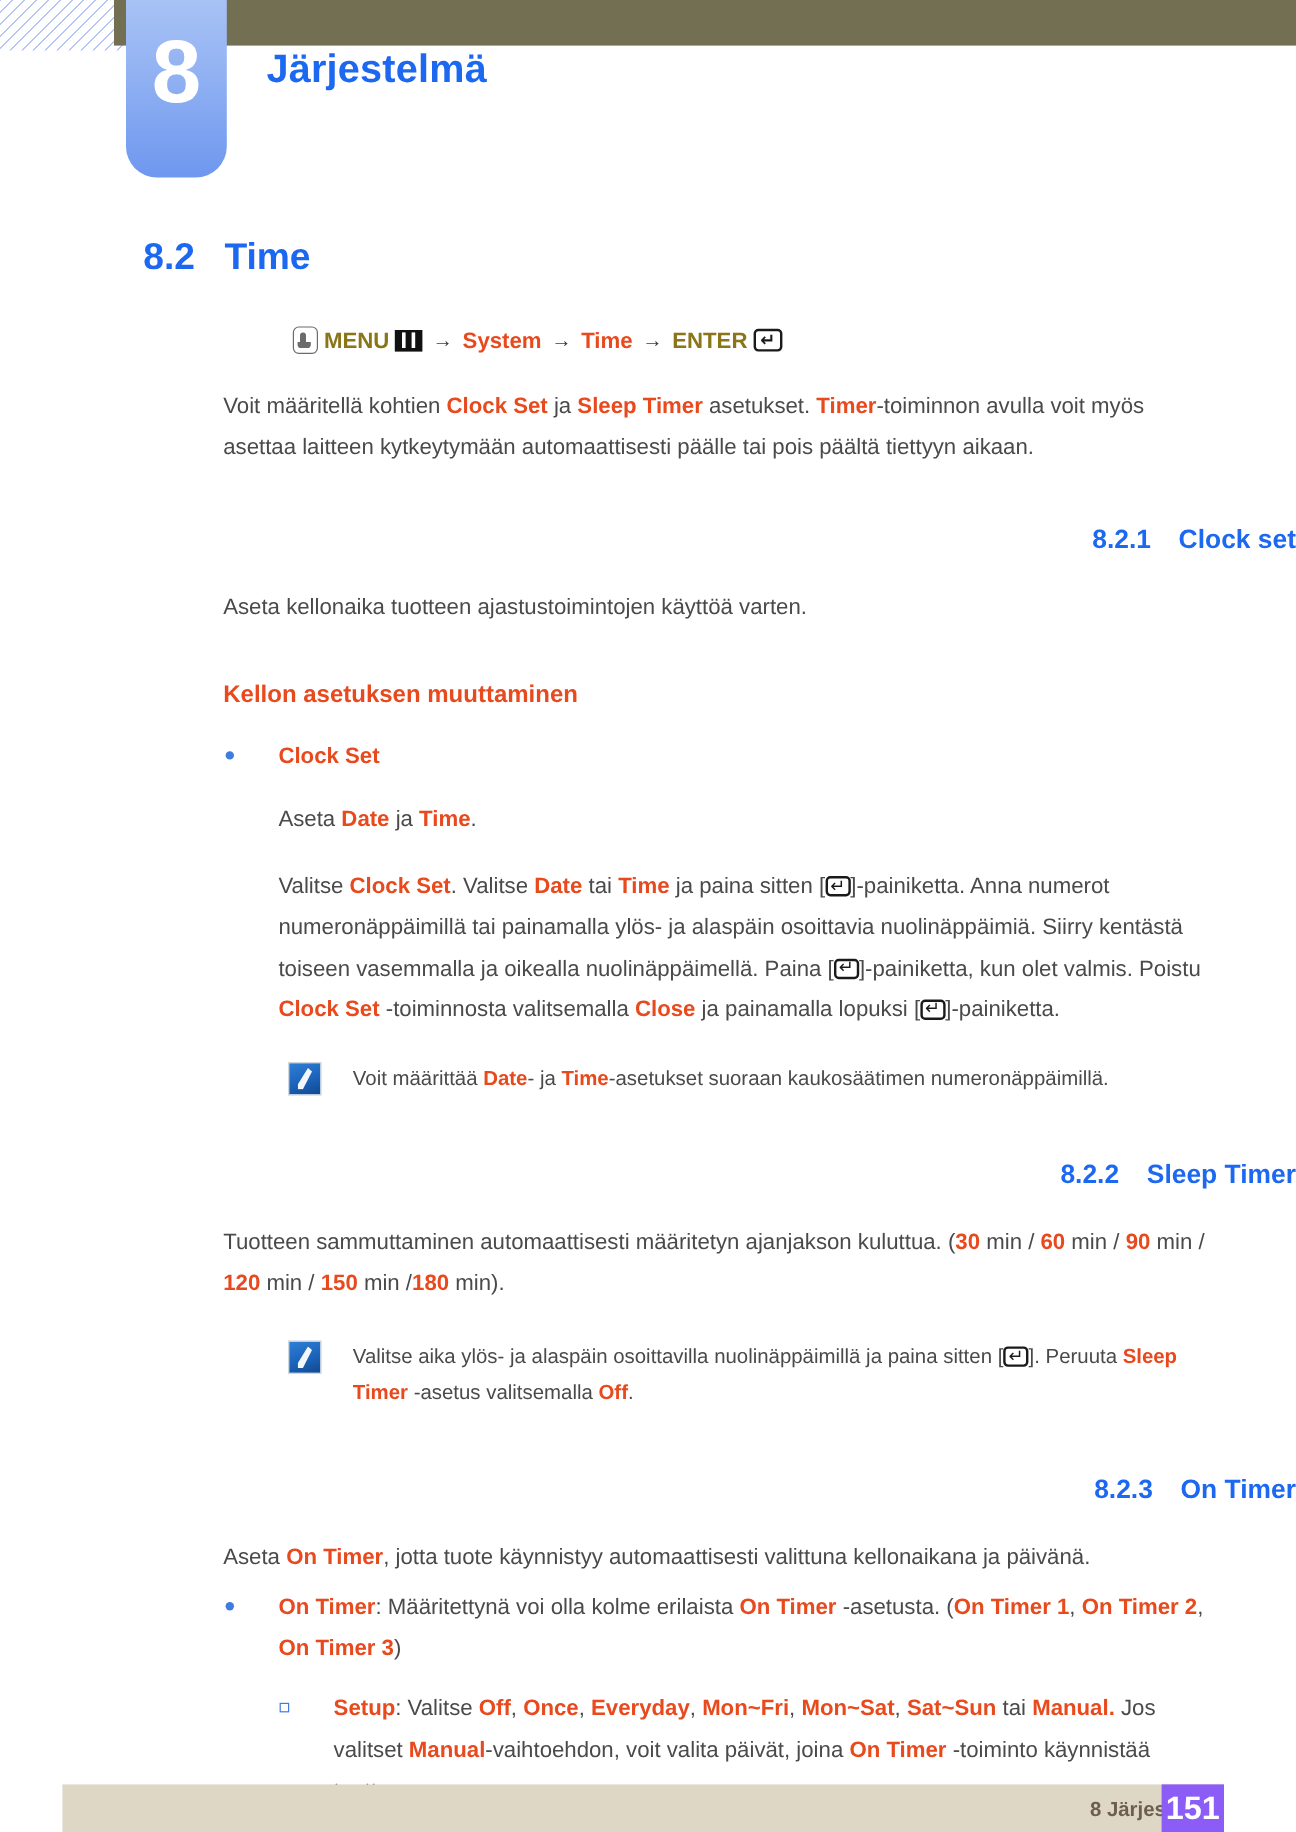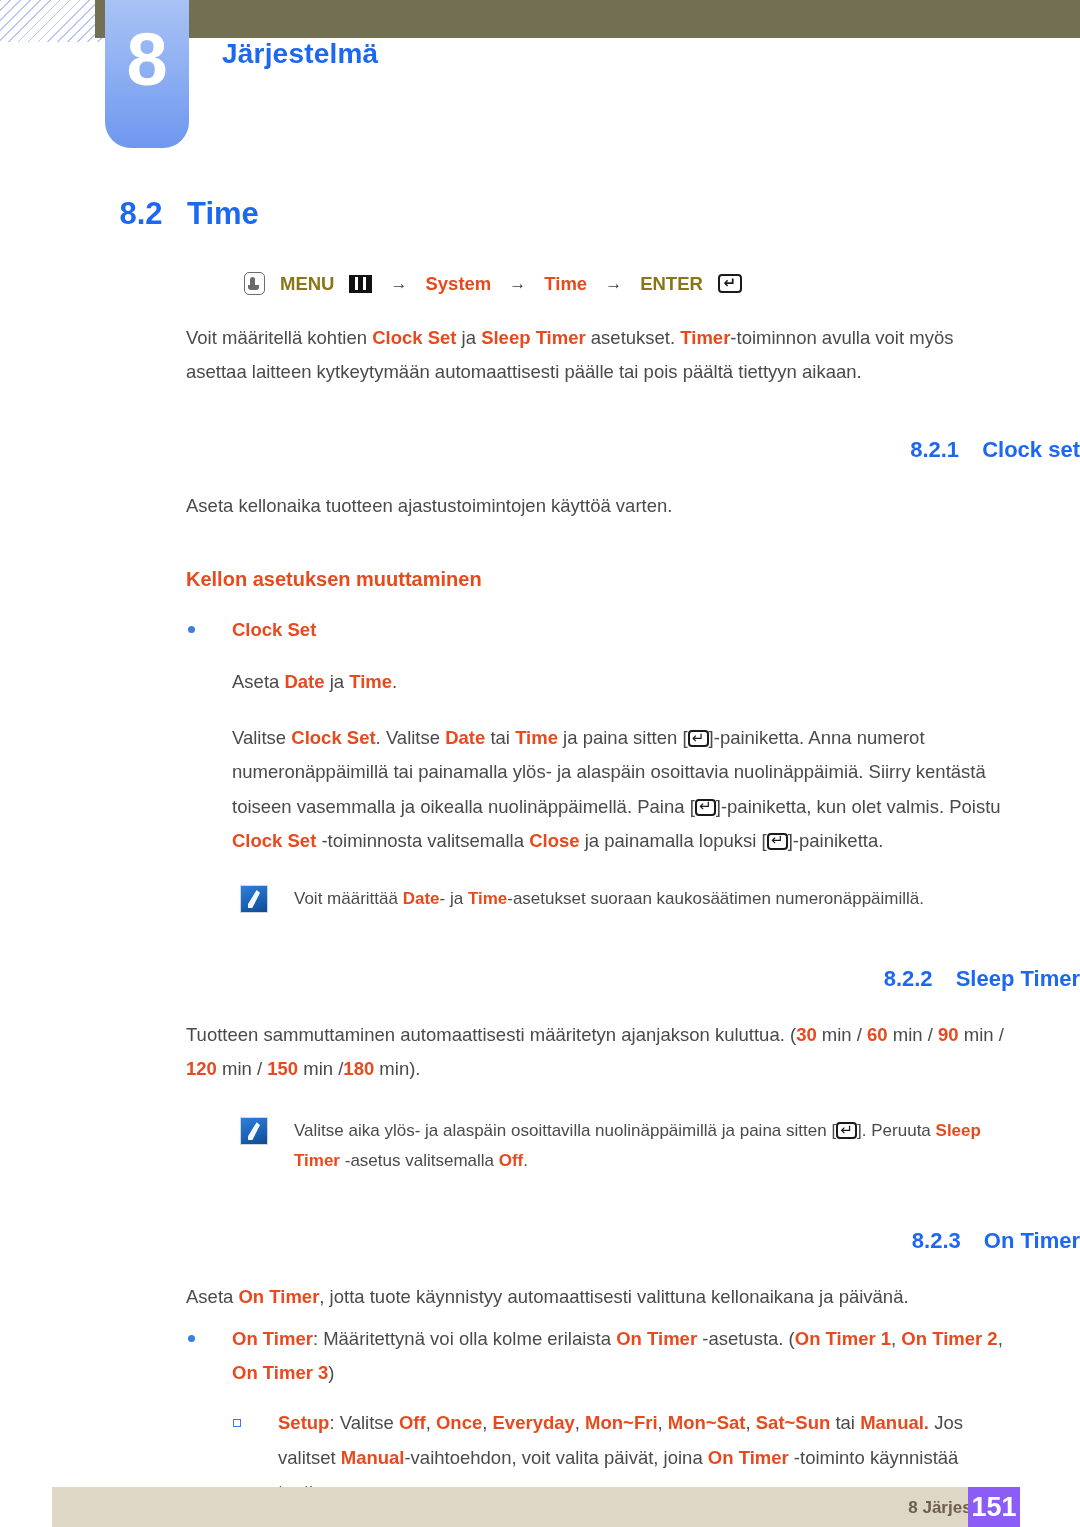--- a/index.html
+++ b/index.html
@@ -46,21 +46,21 @@
     line-height: 1;
     display: flex;
     align-items: center;
     justify-content: center;
     padding-bottom: 28px;
     box-sizing: border-box;
   }
   .chapter-title {
     position: absolute;
     left: 222px; top: 38px;
-    font-size: 28px;
+    font-size: 33px;
     font-weight: bold;
     color: #1d68f0;
     letter-spacing: .2px;
   }
 
   
   .page {
     position: absolute;
     left: 0; top: 0;
     width: 1080px;
@@ -92,21 +92,21 @@
   }
   h3.subsec .num { width: 72px; flex: none; }
 
   .menupath {
     margin: 40px 0 4px 196px;
     font-size: 18.5px;
     font-weight: bold;
     color: #8a7518;
     display: flex;
     align-items: center;
-    gap: 15px;
+    gap: 5px;
     white-space: nowrap;
     padding-left: 48px;
   }
   .menupath .arrow { color: #3a3a3a; font-weight: normal; font-size: 17px; padding: 0 3px; }
   .menupath .red { color: #e8491d; }
 
   .icon-touch {
     display: inline-block;
     width: 19px; height: 21px;
     border: 1.6px solid #6b6b6b;

